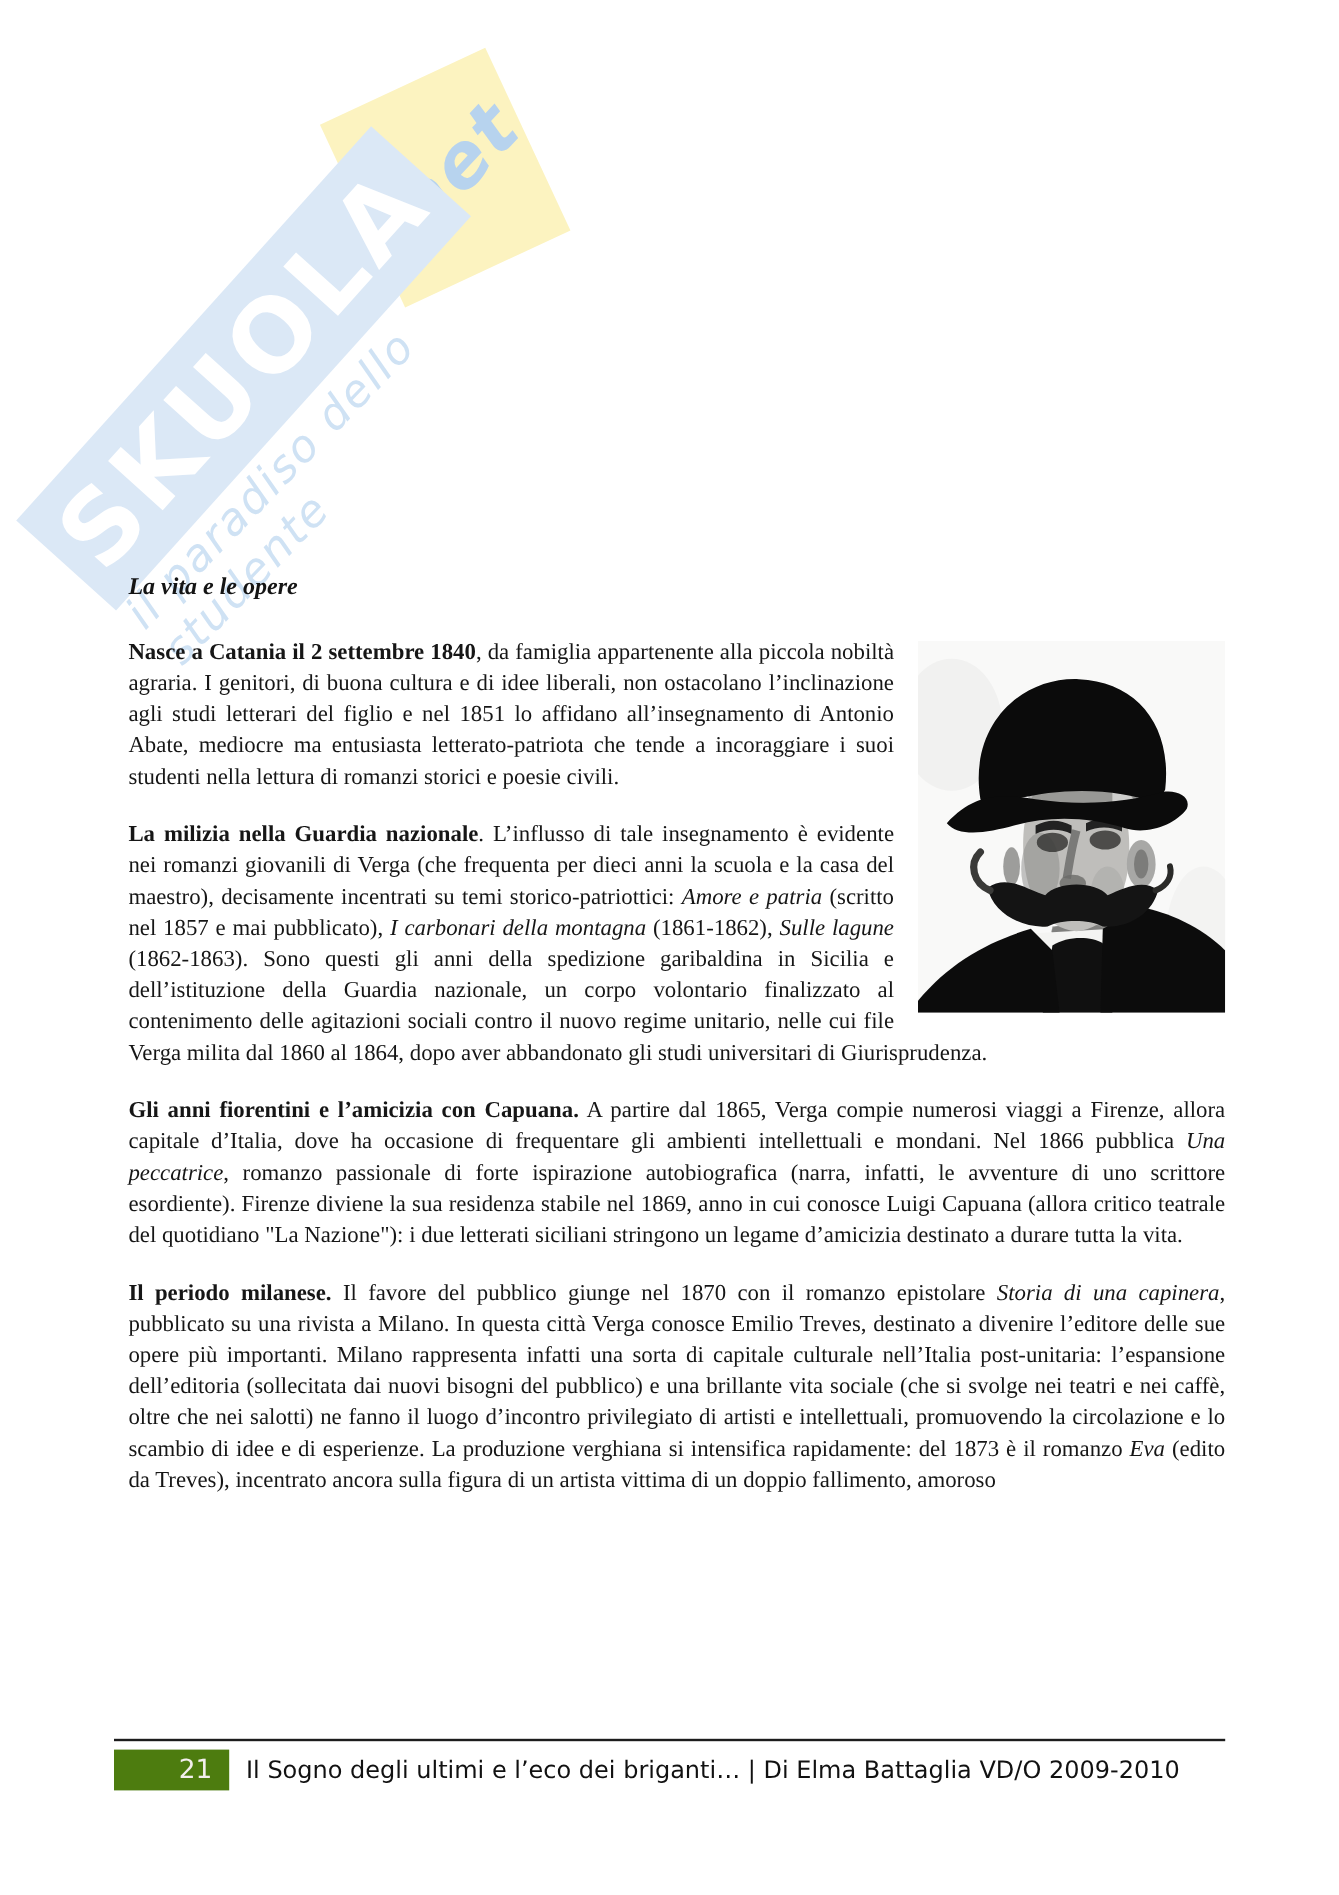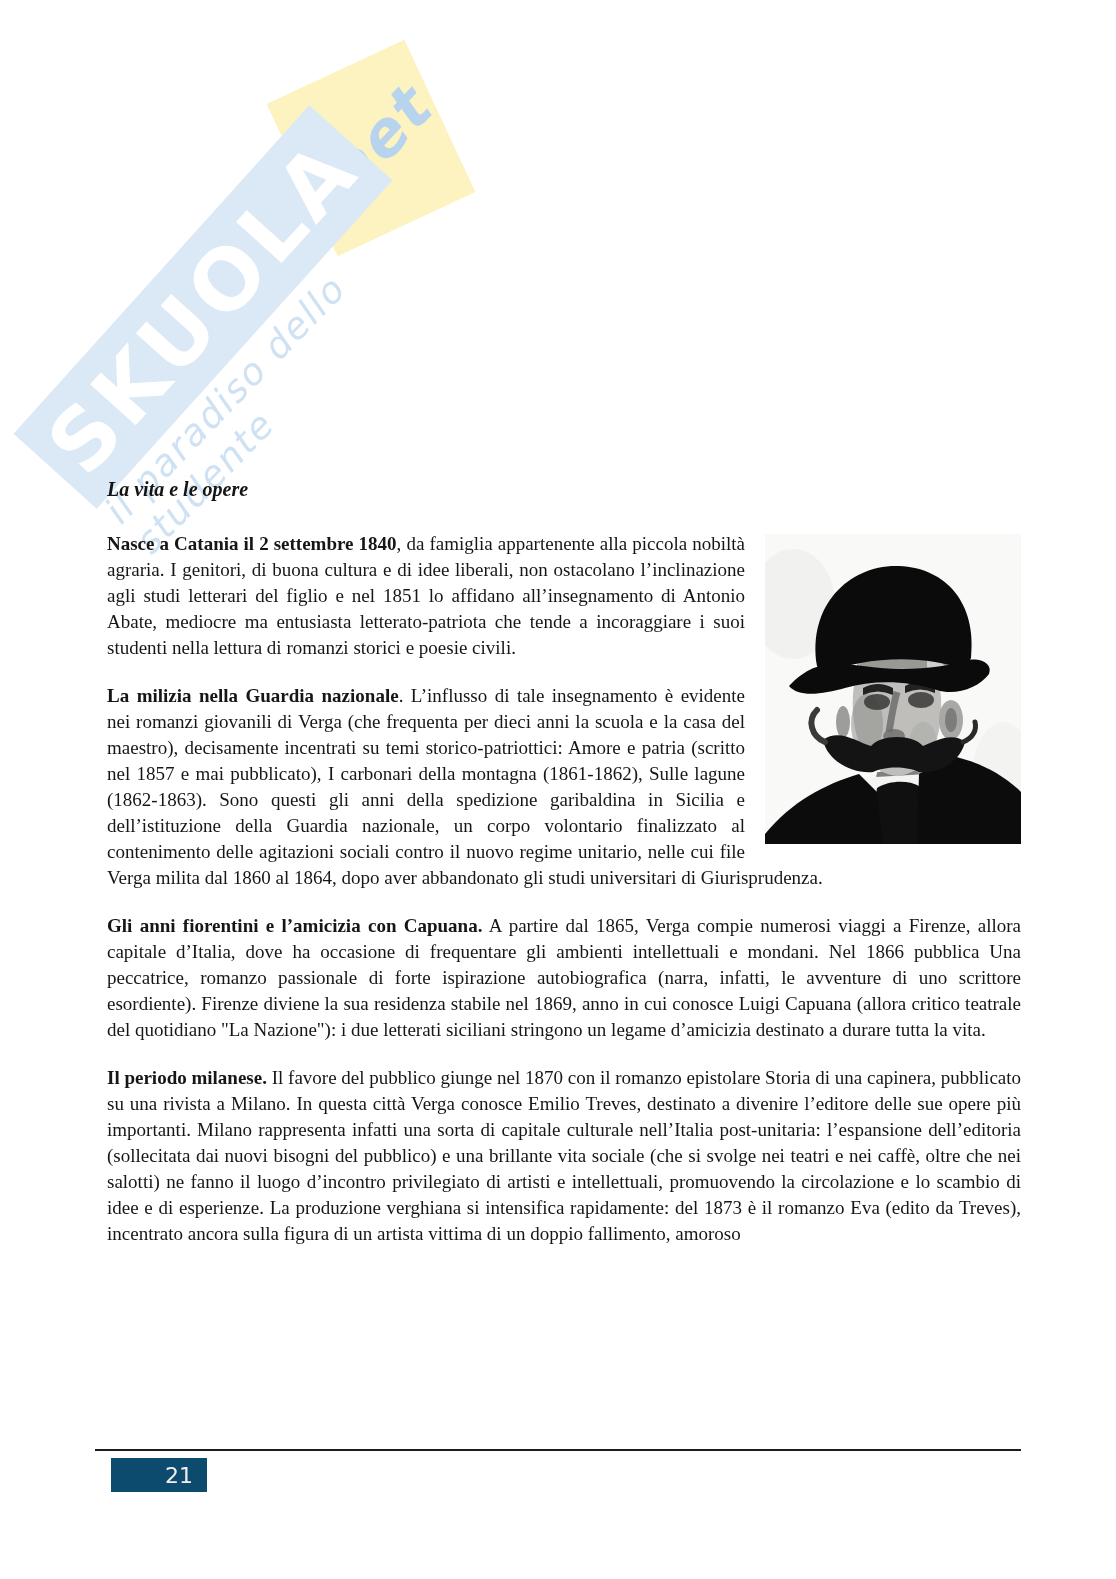--- a/index.html
+++ b/index.html
@@ -64,31 +64,31 @@
     float:right; width:256px; height:310px;
     margin:3px 0 14px 20px;
   }
   .portrait svg { display:block; width:100%; height:100%; }
   .body-par {
     margin:0 0 22px 0;
     font-size:19px; line-height:26px;
     text-align:justify; color:#161616;
   }
   .seg-bold { font-weight:bold; }
-  .seg-italic { }
+  .seg-italic { font-style:italic; }
   .seg-normal { }
 
   
   .footer-rule {
     position:absolute; left:95px; width:926px; top:1449px; height:2px;
     background:#1c1c1c;
   }
   .footer-badge {
-    position:absolute; left:111px; top:1458px; width:96px; height:34px;
-    background:#0c4a6e;
+    position:absolute; left:95px; top:1458px; width:96px; height:34px;
+    background:#4d7c0f;
     display:flex; align-items:center; justify-content:flex-end;
     padding-right:14px; box-sizing:border-box;
     font-family:"DejaVu Sans", sans-serif;
     font-size:22px; color:#f3efed;
   }
   .footer-text {
     position:absolute; left:205px; top:1458px; height:34px;
     display:flex; align-items:center;
     font-family:"DejaVu Sans", sans-serif;
     font-size:20px; color:#111111;
@@ -160,14 +160,15 @@
     </div>
 
     <p class="body-par"><span class="seg-bold">Nasce a Catania il 2 settembre 1840</span><span class="seg-normal">, da famiglia appartenente alla piccola nobiltà agraria. I genitori, di buona cultura e di idee liberali, non ostacolano l’inclinazione agli studi letterari del figlio e nel 1851 lo affidano all’insegnamento di Antonio Abate, mediocre ma entusiasta letterato-patriota che tende a incoraggiare i suoi studenti nella lettura di romanzi storici e poesie civili.</span></p>
     <p class="body-par"><span class="seg-bold">La milizia nella Guardia nazionale</span><span class="seg-normal">. L’influsso di tale insegnamento è evidente nei romanzi giovanili di Verga (che frequenta per dieci anni la scuola e la casa del maestro), decisamente incentrati su temi storico-patriottici: </span><span class="seg-italic">Amore e patria</span><span class="seg-normal"> (scritto nel 1857 e mai pubblicato), </span><span class="seg-italic">I carbonari della montagna</span><span class="seg-normal"> (1861-1862), </span><span class="seg-italic">Sulle lagune</span><span class="seg-normal"> (1862-1863). Sono questi gli anni della spedizione garibaldina in Sicilia e dell’istituzione della Guardia nazionale, un corpo volontario finalizzato al contenimento delle agitazioni sociali contro il nuovo regime unitario, nelle cui file Verga milita dal 1860 al 1864, dopo aver abbandonato gli studi universitari di Giurisprudenza.</span></p>
     <p class="body-par"><span class="seg-bold">Gli anni fiorentini e l’amicizia con Capuana.</span><span class="seg-normal"> A partire dal 1865, Verga compie numerosi viaggi a Firenze, allora capitale d’Italia, dove ha occasione di frequentare gli ambienti intellettuali e mondani. Nel 1866 pubblica </span><span class="seg-italic">Una peccatrice</span><span class="seg-normal">, romanzo passionale di forte ispirazione autobiografica (narra, infatti, le avventure di uno scrittore esordiente). Firenze diviene la sua residenza stabile nel 1869, anno in cui conosce Luigi Capuana (allora critico teatrale del quotidiano "La Nazione"): i due letterati siciliani stringono un legame d’amicizia destinato a durare tutta la vita.</span></p>
     <p class="body-par"><span class="seg-bold">Il periodo milanese.</span><span class="seg-normal"> Il favore del pubblico giunge nel 1870 con il romanzo epistolare </span><span class="seg-italic">Storia di una capinera</span><span class="seg-normal">, pubblicato su una rivista a Milano. In questa città Verga conosce Emilio Treves, destinato a divenire l’editore delle sue opere più importanti. Milano rappresenta infatti una sorta di capitale culturale nell’Italia post-unitaria: l’espansione dell’editoria (sollecitata dai nuovi bisogni del pubblico) e una brillante vita sociale (che si svolge nei teatri e nei caffè, oltre che nei salotti) ne fanno il luogo d’incontro privilegiato di artisti e intellettuali, promuovendo la circolazione e lo scambio di idee e di esperienze. La produzione verghiana si intensifica rapidamente: del 1873 è il romanzo </span><span class="seg-italic">Eva</span><span class="seg-normal"> (edito da Treves), incentrato ancora sulla figura di un artista vittima di un doppio fallimento, amoroso</span></p>
   </div>
 
   <div class="footer-rule"></div>
   <div class="footer-badge">21</div>
+  <div class="footer-text">Il Sogno degli ultimi e l’eco dei briganti… | Di Elma Battaglia VD/O 2009-2010</div>
 
 </div>
 
 </body></html>

